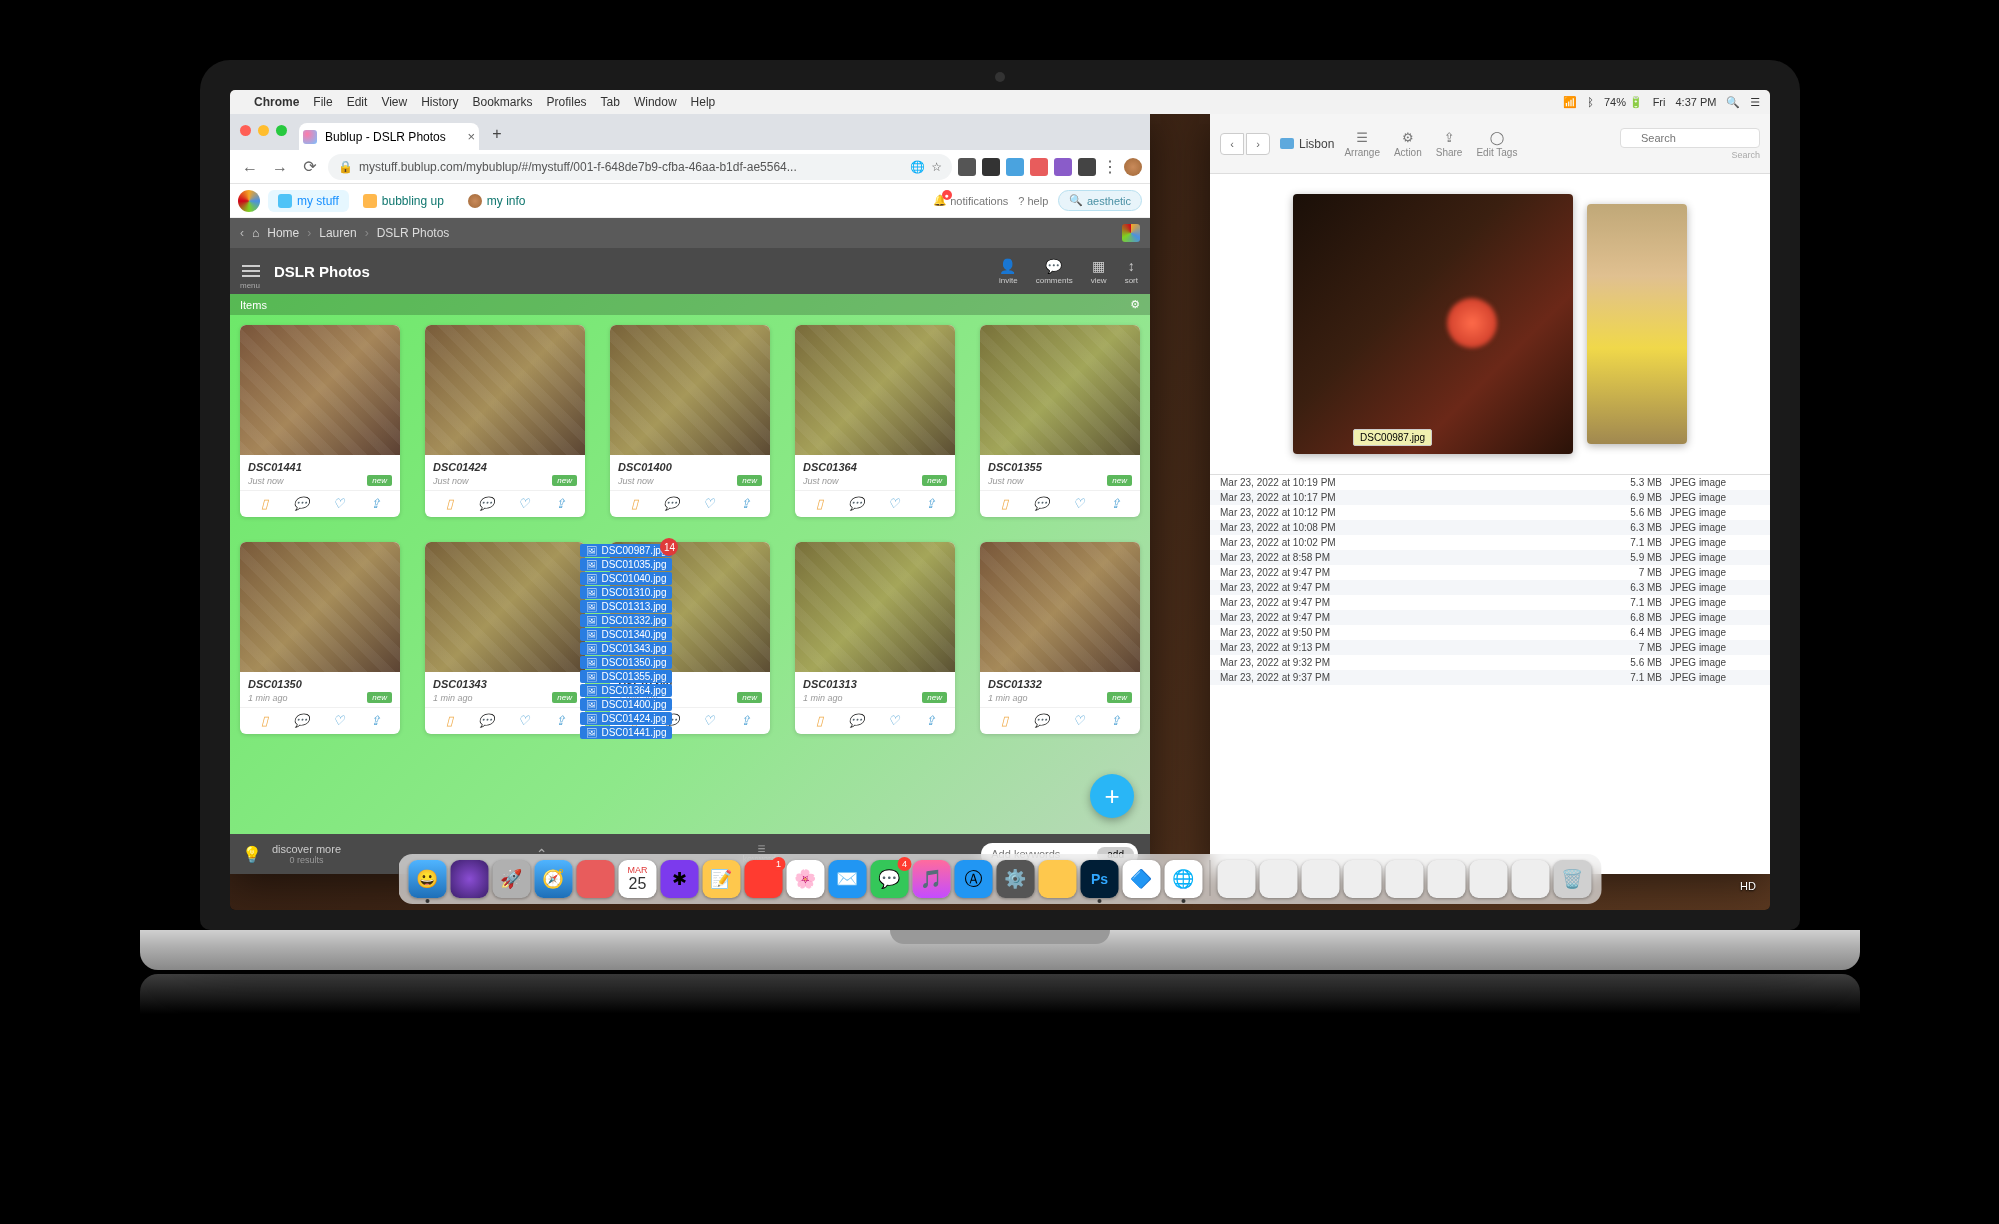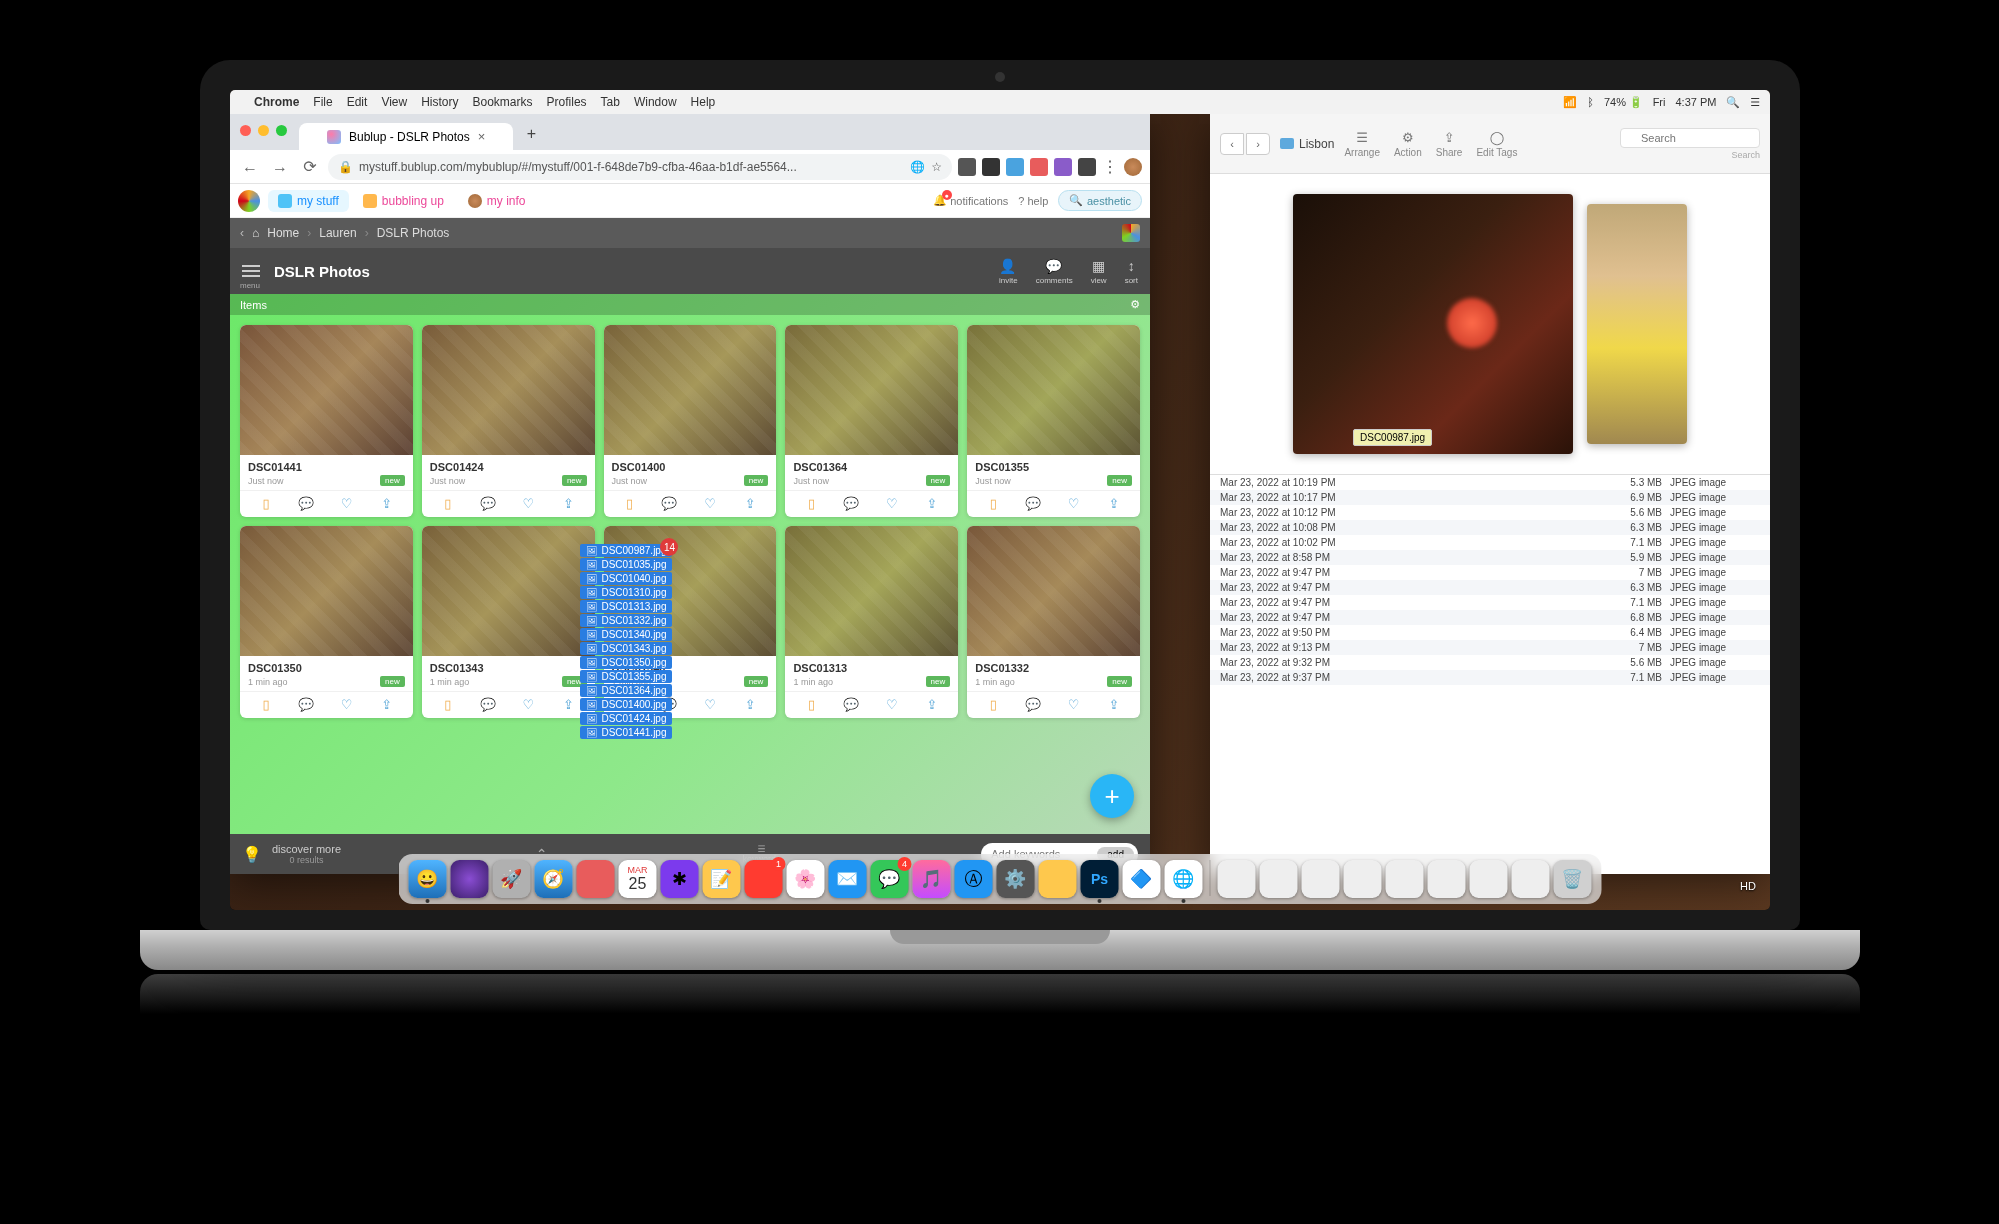--- a/index.html
+++ b/index.html
@@ -24,35 +24,35 @@
 .mac-menubar .spacer { flex: 1; }
 .mac-menubar .status { display: flex; align-items: center; gap: 10px; font-size: 11px; }
 .mac-menubar .status span { display: inline-flex; align-items: center; gap: 3px; }
 
 
 .chrome-window { position: absolute; top: 24px; left: 0; width: 920px; height: 760px; background: #fff; display: flex; flex-direction: column; box-shadow: 0 10px 40px rgba(0,0,0,0.5); z-index: 60; }
 .chrome-tabbar { background: #dee1e6; height: 36px; display: flex; align-items: flex-end; padding: 0 8px; gap: 6px; }
 .traffic-lights { display: flex; gap: 7px; align-self: center; margin: 0 6px 4px 2px; }
 .traffic-lights .dot { width: 11px; height: 11px; border-radius: 50%; }
 .dot-red { background: #ff5f56; } .dot-yellow { background: #ffbd2e; } .dot-green { background: #27c93f; }
-.chrome-tab { background: #fff; border-radius: 8px 8px 0 0; padding: 6px 28px; font-size: 12px; display: flex; align-items: center; gap: 8px; min-width: 180px; }
+.chrome-tab { background: #fff; border-radius: 8px 8px 0 0; padding: 6px 4px; font-size: 12px; display: flex; align-items: center; gap: 8px; min-width: 180px; }
 .chrome-tab .favicon { width: 14px; height: 14px; background: radial-gradient(circle at 30% 30%, #ff7aa8, #7ac1ff); border-radius: 3px; }
 .chrome-tab .close-x { color: #666; font-size: 13px; margin-left: auto; cursor: pointer; }
 .chrome-newtab { width: 24px; height: 24px; display: flex; align-items: center; justify-content: center; color: #444; font-size: 16px; margin-bottom: 4px; cursor: pointer; }
 .chrome-addrbar { background: #fff; height: 34px; display: flex; align-items: center; padding: 0 8px; gap: 6px; border-bottom: 1px solid #e3e3e3; }
 .chrome-addrbar .navbtn { width: 24px; height: 24px; display: flex; align-items: center; justify-content: center; color: #666; border-radius: 50%; cursor: pointer; }
 .chrome-addrbar .omnibox { flex: 1; background: #f1f3f4; border-radius: 14px; height: 26px; display: flex; align-items: center; padding: 0 10px; font-size: 12px; color: #555; gap: 6px; }
 .chrome-addrbar .ext-icons { display: flex; gap: 6px; align-items: center; }
 .chrome-addrbar .ext-icons .ext { width: 18px; height: 18px; border-radius: 3px; }
 
 
 .bublup { flex: 1; display: flex; flex-direction: column; overflow: hidden; }
 .bublup-toptabs { height: 34px; background: #fff; display: flex; align-items: center; padding: 0 8px; gap: 4px; border-bottom: 1px solid #eee; font-size: 12px; }
 .bublup-logo { width: 22px; height: 22px; border-radius: 50%; background: conic-gradient(#f5a623, #4a90e2, #7ed321, #d0021b, #f5a623); margin-right: 4px; }
-.bublup-tab { padding: 4px 10px; border-radius: 6px; display: flex; align-items: center; gap: 5px; color: #ec4899; cursor: pointer; }
+.bublup-tab { padding: 4px 10px; border-radius: 6px; display: flex; align-items: center; gap: 5px; color: #0f766e; cursor: pointer; }
 .bublup-tab.active { background: #e6f7ff; color: #1890ff; }
 .bublup-tab .tab-ico { width: 14px; height: 14px; border-radius: 3px; }
 .bublup-toptabs .right-tools { margin-left: auto; display: flex; align-items: center; gap: 10px; }
 .bublup-toptabs .notif { position: relative; color: #777; font-size: 11px; display: flex; align-items: center; gap: 3px; }
 .bublup-toptabs .notif .badge { position: absolute; top: -4px; left: 8px; width: 10px; height: 10px; background: #ff4444; border-radius: 50%; font-size: 7px; color: #fff; display: flex; align-items: center; justify-content: center; }
 .bublup-toptabs .search-tag { background: #e8f4fa; border: 1px solid #b8e0f0; border-radius: 14px; padding: 3px 10px; font-size: 11px; color: #4a90a4; display: flex; align-items: center; gap: 4px; }
 
 .bublup-breadcrumb { height: 30px; background: #5a5a5a; color: #ddd; display: flex; align-items: center; padding: 0 10px; font-size: 12px; gap: 8px; }
 .bublup-breadcrumb .bc-back { color: #bbb; cursor: pointer; }
 .bublup-breadcrumb .bc-sep { color: #888; }
@@ -64,21 +64,21 @@
 .bublup-header .menu-ico span { width: 18px; height: 2px; background: #ccc; }
 .bublup-header .menu-label { font-size: 8px; color: #aaa; position: absolute; margin-top: 28px; margin-left: -2px; }
 .bublup-header h2 { font-size: 15px; font-weight: 600; }
 .bublup-header .tools { margin-left: auto; display: flex; gap: 18px; }
 .bublup-header .tool { display: flex; flex-direction: column; align-items: center; gap: 2px; font-size: 8px; color: #ccc; cursor: pointer; }
 .bublup-header .tool-ico { font-size: 14px; }
 
 .bublup-content { flex: 1; background: linear-gradient(135deg, #6de869 0%, #8ee88a 60%, #b8d8b8 100%); overflow: auto; position: relative; }
 .items-label { background: rgba(0,0,0,0.2); color: #fff; font-size: 11px; padding: 4px 10px; display: flex; align-items: center; }
 .items-label .gear { margin-left: auto; cursor: pointer; }
-.card-grid { display: grid; grid-template-columns: repeat(5, 1fr); gap: 9px; padding: 10px; }
+.card-grid { display: grid; grid-template-columns: repeat(5, 1fr); gap: 25px; padding: 10px; font-style: italic; }
 .card { background: #fff; border-radius: 6px; overflow: hidden; box-shadow: 0 1px 4px rgba(0,0,0,0.15); position: relative; }
 .card-thumb { height: 130px; background: linear-gradient(135deg, #8b6f47, #a0805a, #6b5438); position: relative; }
 .card-thumb::after { content: ''; position: absolute; inset: 0; background: repeating-linear-gradient(45deg, rgba(255,255,255,0.05) 0 10px, transparent 10px 20px); }
 .card-body { padding: 6px 8px 4px; }
 .card-title { font-size: 11px; font-weight: 600; color: #333; }
 .card-meta { font-size: 9px; color: #999; display: flex; align-items: center; gap: 4px; margin-top: 2px; }
 .new-badge { background: #5cb85c; color: #fff; font-size: 8px; padding: 1px 5px; border-radius: 2px; margin-left: auto; }
 .card-actions { display: flex; justify-content: space-around; padding: 4px 6px 6px; border-top: 1px solid #f0f0f0; }
 .card-actions .act { width: 18px; height: 16px; color: #5aa8d8; font-size: 13px; cursor: pointer; display: flex; align-items: center; justify-content: center; }
 .card-actions .act.orange { color: #f0ad4e; }

